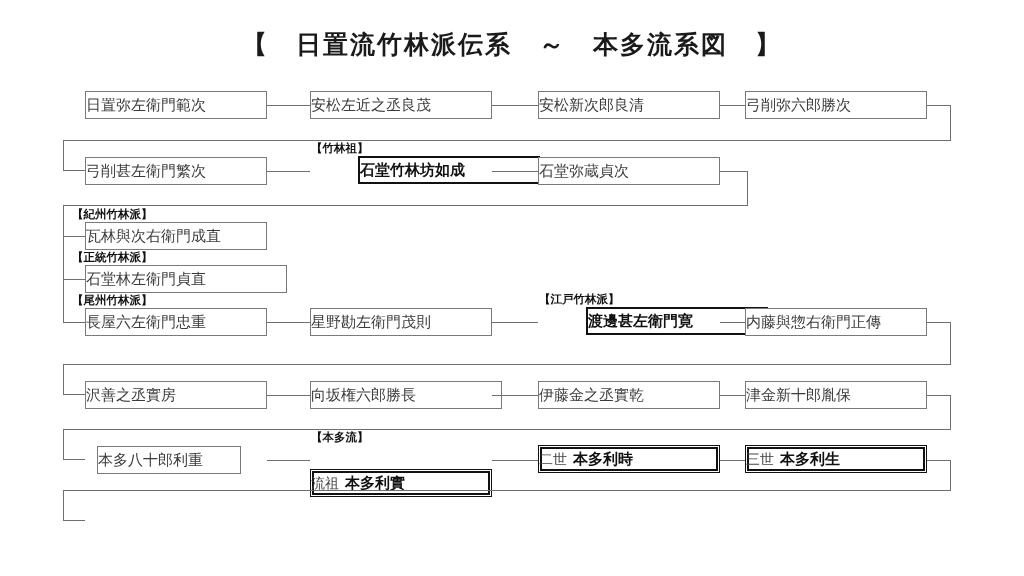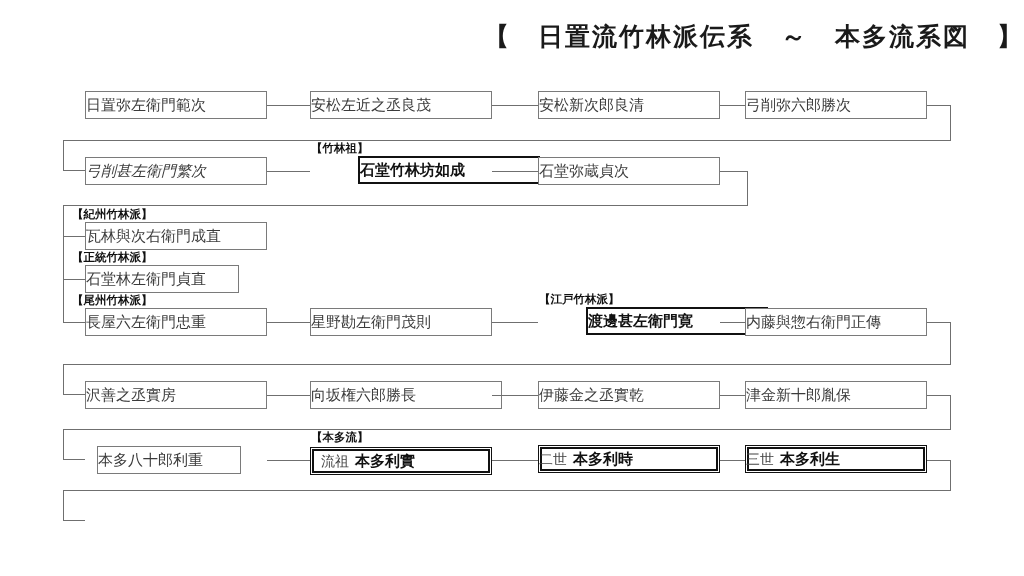--- a/index.html
+++ b/index.html
@@ -16,23 +16,23 @@
   }
   #stage {
     position: relative;
     width: 1024px;
     height: 576px;
     background: #ffffff;
   }
   .title {
     position: absolute;
     left: 0;
-    top: 20px;
+    top: 28px;
     width: 1024px;
-    text-align: right;
+    text-align: center;
     font-size: 25px;
     font-weight: 700;
     letter-spacing: 2px;
     color: #1a1a1a;
     white-space: pre;
   }
   
   .node {
     position: absolute;
     box-sizing: border-box;
@@ -116,21 +116,21 @@
   <div class="node" style="left:745px; top:91px;  width:182px;">
     <span>弓削弥六郎勝次</span>
   </div>
 
   <div class="hline" style="left:927px; top:105px; width:24px;"></div>
   <div class="vline" style="left:950px; top:105px; height:35px;"></div>
   <div class="hline" style="left:63px;  top:140px; width:888px;"></div>
   <div class="vline" style="left:63px;  top:140px; height:31px;"></div>
   <div class="hline" style="left:63px;  top:170px; width:22px;"></div>
 
-  <div class="node" style="left:85px;  top:157px; width:182px;font-style:italic;">
+  <div class="node" style="left:85px;  top:157px; width:182px;">
     <span>弓削甚左衛門繁次</span>
   </div>
   <div class="hline" style="left:267px; top:171px; width:43px;"></div>
 
   <div class="tag" style="left:311px; top:141px;">【竹林祖】</div>
   <div class="node thick" style="left:310px; top:156px; width:182px;">
     <span>石堂竹林坊如成</span>
   </div>
   <div class="hline" style="left:492px; top:171px; width:46px;"></div>
 
@@ -146,21 +146,21 @@
   <div class="hline" style="left:63px;  top:236px; width:22px;"></div>
   <div class="hline" style="left:63px;  top:279px; width:22px;"></div>
   <div class="hline" style="left:63px;  top:322px; width:22px;"></div>
 
   <div class="tag" style="left:72px;  top:207px;">【紀州竹林派】</div>
   <div class="node" style="left:85px;  top:222px; width:182px;">
     <span>瓦林與次右衛門成直</span>
   </div>
 
   <div class="tag" style="left:72px;  top:250px;">【正統竹林派】</div>
-  <div class="node" style="left:85px;  top:265px; width:154px;">
+  <div class="node" style="left:85px;  top:265px; width:202px;">
     <span>石堂林左衛門貞直</span>
   </div>
 
   <div class="tag" style="left:72px;  top:293px;">【尾州竹林派】</div>
   <div class="node" style="left:85px;  top:308px; width:182px;">
     <span>長屋六左衛門忠重</span>
   </div>
   <div class="hline" style="left:267px; top:322px; width:43px;"></div>
 
   <div class="node" style="left:310px; top:308px; width:182px;">
@@ -208,21 +208,21 @@
   <div class="hline" style="left:63px;  top:429px; width:888px;"></div>
   <div class="vline" style="left:63px;  top:429px; height:31px;"></div>
   <div class="hline" style="left:63px;  top:459px; width:22px;"></div>
 
   <div class="node" style="left:97px;  top:446px; width:144px;">
     <span>本多八十郎利重</span>
   </div>
   <div class="hline" style="left:267px; top:460px; width:43px;"></div>
 
   <div class="tag" style="left:311px; top:430px;">【本多流】</div>
-  <div class="node double" style="left:310px; top:447px; width:182px;padding-left:10px;">
+  <div class="node double" style="left:310px; top:469px; width:182px;">
     <span class="gen">流祖</span><span>本多利實</span>
   </div>
   <div class="hline" style="left:492px; top:460px; width:46px;"></div>
 
   <div class="node double" style="left:538px; top:445px; width:182px;">
     <span class="gen">二世</span><span>本多利時</span>
   </div>
   <div class="hline" style="left:720px; top:460px; width:45px;"></div>
 
   <div class="node double" style="left:745px; top:445px; width:182px;">

